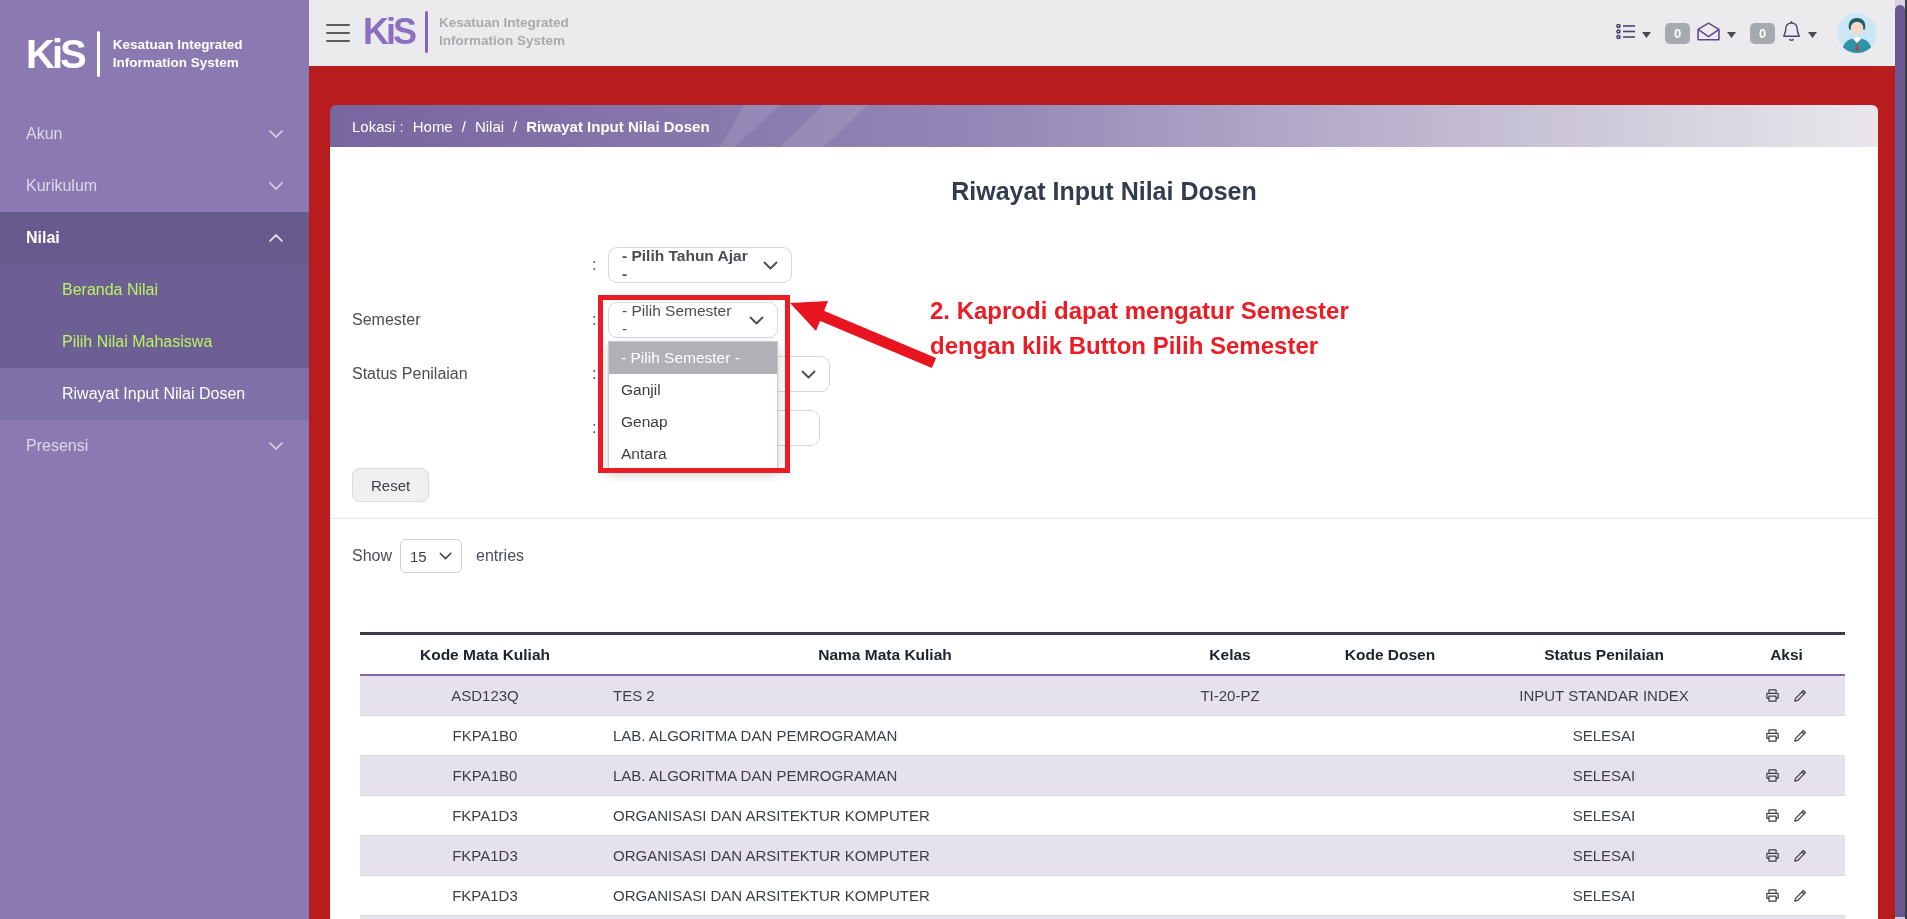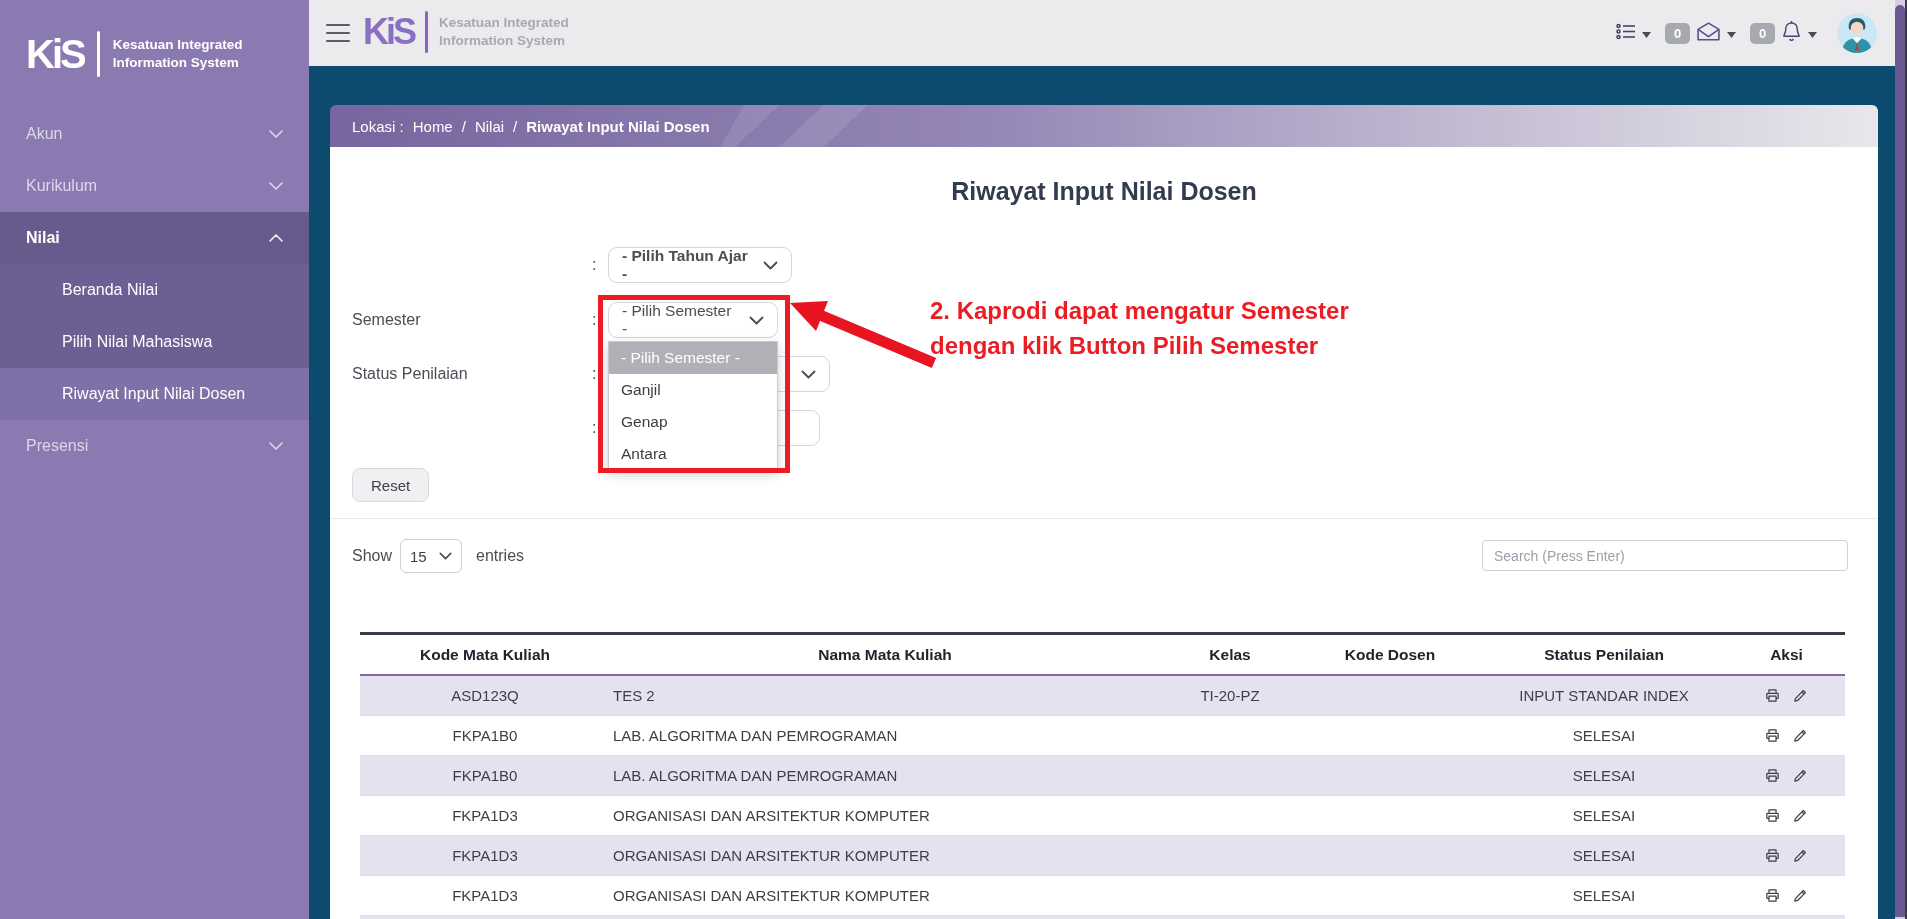--- a/index.html
+++ b/index.html
@@ -10,21 +10,21 @@
   
   .sidebar { position:absolute; left:0; top:0; width:309px; height:100%; background:#8b79b1; z-index:6; }
   .side-logo { height:108px; display:flex; align-items:center; padding-left:26px; gap:13px; color:#fff; }
   .logo-text { font-size:40px; font-weight:800; letter-spacing:-3px; color:#fff; }
   .logo-bar { width:3px; height:46px; background:#fff; border-radius:2px; }
   .logo-sub { font-size:13.5px; line-height:1.3; color:#fff; font-weight:600; }
   .nav-item { height:52px; display:flex; align-items:center; justify-content:space-between;
               padding:0 26px; color:#ddd7ec; font-size:16px; cursor:pointer; }
   .nav-parent-open { background:#675a8d; color:#fff; font-weight:700; }
   .nav-sub-wrap { background:#6c5f93; }
-  .nav-sub { height:52px; display:flex; align-items:center; padding-left:62px; color:#ffffff; font-size:16px; cursor:pointer; }
+  .nav-sub { height:52px; display:flex; align-items:center; padding-left:62px; color:#bef264; font-size:16px; cursor:pointer; }
   .nav-sub.active { background:#7e71a7; color:#fff; }
   .chev svg { display:block; }
 
   
   .header { position:absolute; left:309px; top:0; width:1586px; height:66px; background:#ebebee; z-index:5; }
   .hamburger { position:absolute; left:17px; top:24px; width:24px; height:18px; display:flex; flex-direction:column; justify-content:space-between; cursor:pointer; }
   .hamburger span { display:block; height:2px; background:#5c5c62; border-radius:1px; }
   .hdr-logo { position:absolute; left:54px; top:11px; display:flex; align-items:center; gap:11px; }
   .hdr-logo .logo-text { color:#8a6fc2; font-size:36px; }
   .hdr-logo .logo-bar { background:#8a63c4; height:42px; }
@@ -34,21 +34,21 @@
   .count-badge { min-width:25px; height:21px; background:#a6aab0; border-radius:5px; color:#fff;
                  font-size:13px; font-weight:700; display:flex; align-items:center; justify-content:center; padding:0 5px; }
   .avatar { width:40px; height:40px; border-radius:50%; overflow:hidden; cursor:pointer; margin-left:6px; }
 
   
   .scrollbar { position:absolute; right:0; top:0; width:12px; height:100%; background:#d6d0e2; z-index:10; }
   .scroll-thumb { position:absolute; left:0; top:5px; width:10px; height:912px; background:#6b5791; border-radius:5px 5px 0 0; }
   .screen-edge { position:absolute; right:0; top:0; width:2px; height:100%; background:#3d3847; z-index:11; }
 
   
-  .content { position:absolute; left:309px; top:66px; width:1586px; height:853px; background:#0c4a6e; }
+  .content { position:absolute; left:309px; top:66px; width:1586px; height:853px; background:#b91c1c; }
   .breadcrumb { position:absolute; left:21px; top:39px; width:1548px; height:42px; border-radius:6px 6px 0 0;
                 background:linear-gradient(90deg,#77669f 0%,#9486b6 42%,#c9c3d6 78%,#e9e7ec 100%);
                 display:flex; align-items:center; padding-left:22px; color:#fff; font-size:15px; overflow:hidden; }
   .breadcrumb::before { content:""; position:absolute; left:400px; top:-20px; width:300px; height:90px;
                 background:linear-gradient(115deg, rgba(255,255,255,0.10) 0 40px, transparent 40px 80px, rgba(255,255,255,0.10) 80px 120px, transparent 120px); transform:skewX(-30deg); }
   .bc-piece { margin-right:9px; position:relative; z-index:2; }
   .bc-link { cursor:pointer; }
   .bc-current { font-weight:700; }
 
   .card { position:absolute; left:21px; top:81px; width:1548px; height:772px; background:#fff; }
@@ -310,21 +310,20 @@
       <div class="divider"></div>
 
       <span class="show-label">Show</span>
       <div class="page-size">
         <span>15</span>
         <svg width="13" height="8" viewBox="0 0 15 9">
             <path d="M1.5 1.5L7.5 7.5L13.5 1.5" fill="none" stroke="#4a4b52" stroke-width="1.8" stroke-linecap="round" stroke-linejoin="round"></path>
           </svg>
       </div>
       <span class="entries-label">entries</span>
-      <input class="search-input" placeholder="Search (Press Enter)" style="">
 
       <div class="table-wrap">
         <div class="t-topline"></div>
         <div class="t-grid t-head">
           <div>Kode Mata Kuliah</div>
           <div>Nama Mata Kuliah</div>
           <div>Kelas</div>
           <div>Kode Dosen</div>
           <div>Status Penilaian</div>
           <div>Aksi</div>

